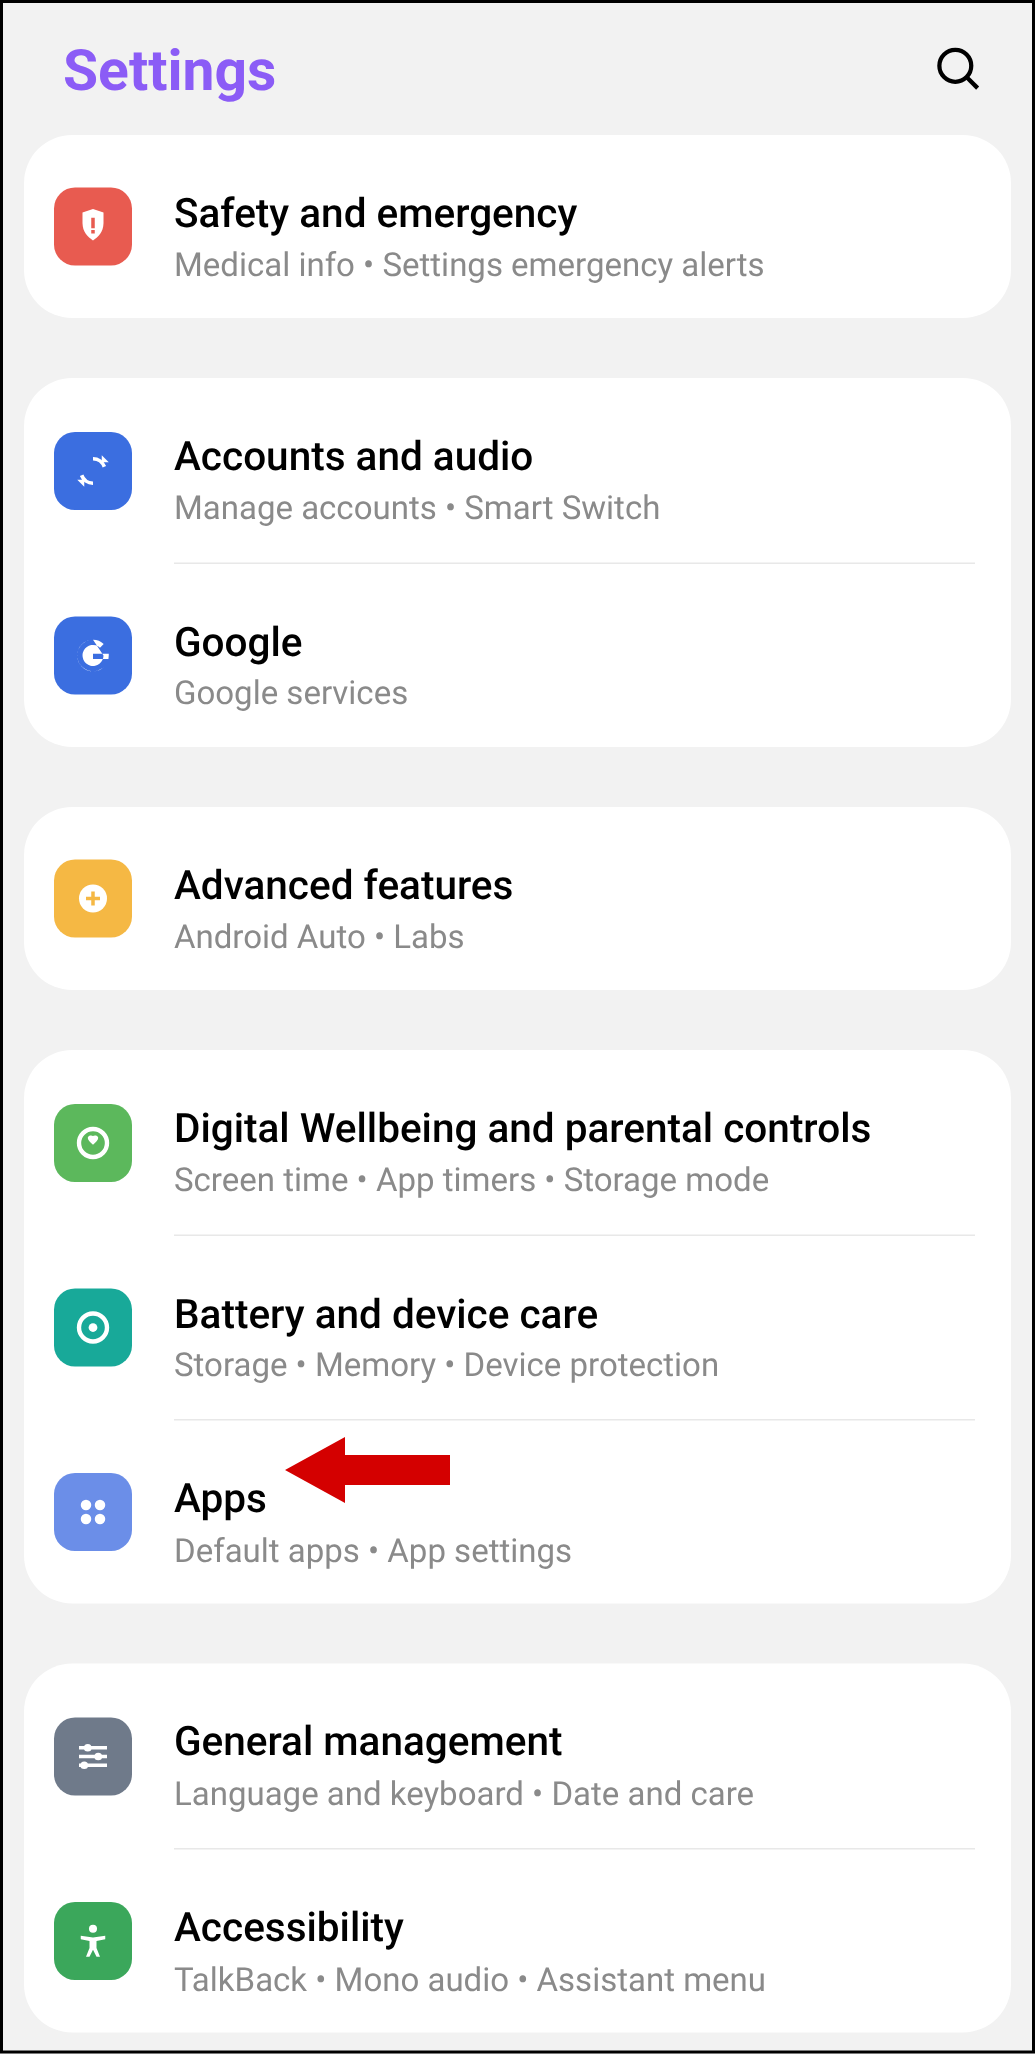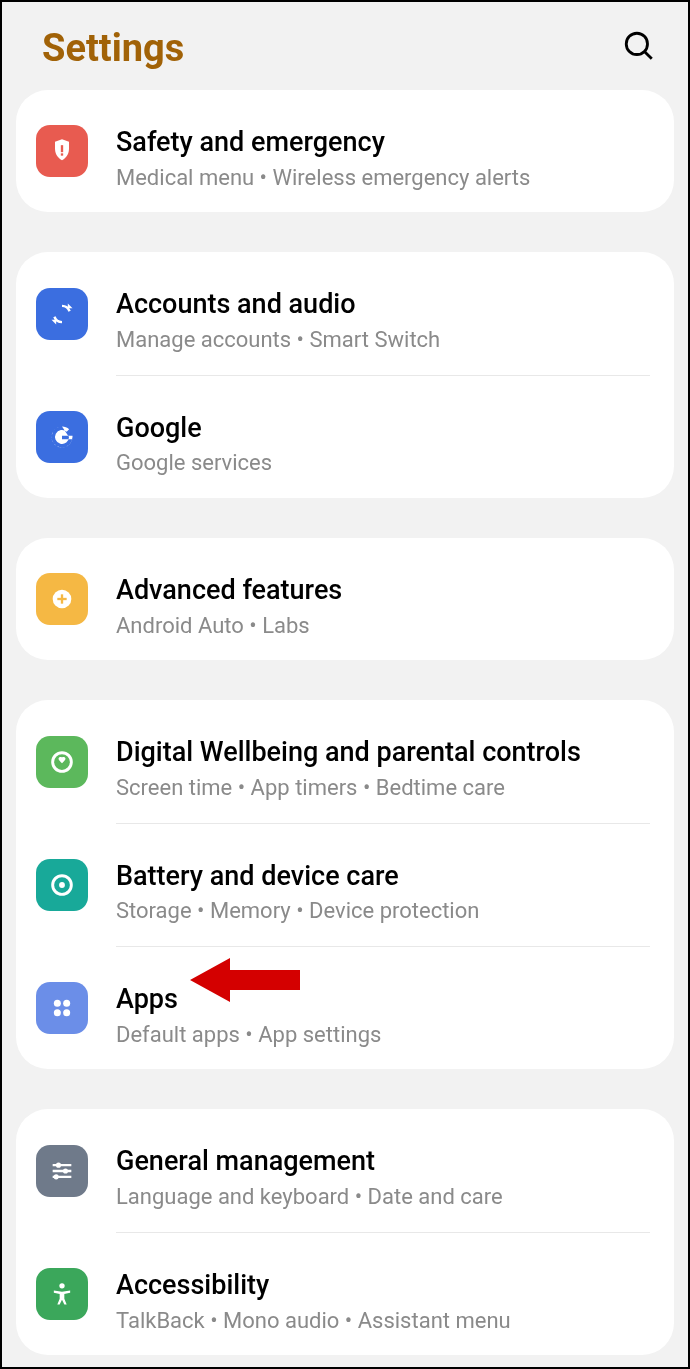--- a/index.html
+++ b/index.html
@@ -14,21 +14,21 @@
   }
   .header {
     display: flex;
     align-items: center;
     justify-content: space-between;
     padding: 24px 32px 20px 40px;
   }
   .header-title {
     font-size: 38px;
     font-weight: 700;
-    color: #a16207;
+    color: #8b5cf6;
   }
   .search-icon svg {
     width: 34px;
     height: 34px;
     stroke: #000;
     stroke-width: 2;
     fill: none;
   }
   .group {
     background: #fff;
@@ -111,21 +111,21 @@
   <div class="row">
     <div class="icon-wrap bg-red">
       <svg viewBox="0 0 24 24">
           <path d="M12 2 L6 4 v6 c0 5 3 8 6 10 3-2 6-5 6-10 V4 Z" fill="#fff"></path>
           <rect x="11" y="7" width="2" height="6" fill="#e85b50"></rect>
           <rect x="11" y="14" width="2" height="2" fill="#e85b50"></rect>
         </svg>
     </div>
     <div class="row-text">
       <div class="row-title">Safety and emergency</div>
-      <div class="row-sub">Medical menu  •  Wireless emergency alerts</div>
+      <div class="row-sub">Medical info  •  Settings emergency alerts</div>
     </div>
   </div>
 </div>
 
 <div class="group">
   <div class="row">
     <div class="icon-wrap bg-blue">
       <svg viewBox="0 0 24 24">
           <path d="M12 4 a8 8 0 0 1 7.5 5.2 l-2 .8 A6 6 0 0 0 12 6 Z" fill="#fff"></path>
           <path d="M12 20 a8 8 0 0 1 -7.5-5.2 l2-.8 A6 6 0 0 0 12 18 Z" fill="#fff"></path>
@@ -171,21 +171,21 @@
 <div class="group">
   <div class="row">
     <div class="icon-wrap bg-green">
       <svg viewBox="0 0 24 24">
           <circle cx="12" cy="12" r="8" fill="none" stroke="#fff" stroke-width="2.5"></circle>
           <path d="M12 13 c-1.5-1.5-3-2.5-3-4 a2 2 0 0 1 3-1 a2 2 0 0 1 3 1 c0 1.5-1.5 2.5-3 4 Z" fill="#fff"></path>
         </svg>
     </div>
     <div class="row-text">
       <div class="row-title">Digital Wellbeing and parental controls</div>
-      <div class="row-sub">Screen time  •  App timers  •  Bedtime care</div>
+      <div class="row-sub">Screen time  •  App timers  •  Storage mode</div>
     </div>
   </div>
   <div class="divider"></div>
   <div class="row">
     <div class="icon-wrap bg-teal">
       <svg viewBox="0 0 24 24">
           <circle cx="12" cy="12" r="8" fill="none" stroke="#fff" stroke-width="2.5"></circle>
           <circle cx="12" cy="12" r="2.5" fill="#fff"></circle>
         </svg>
     </div>

